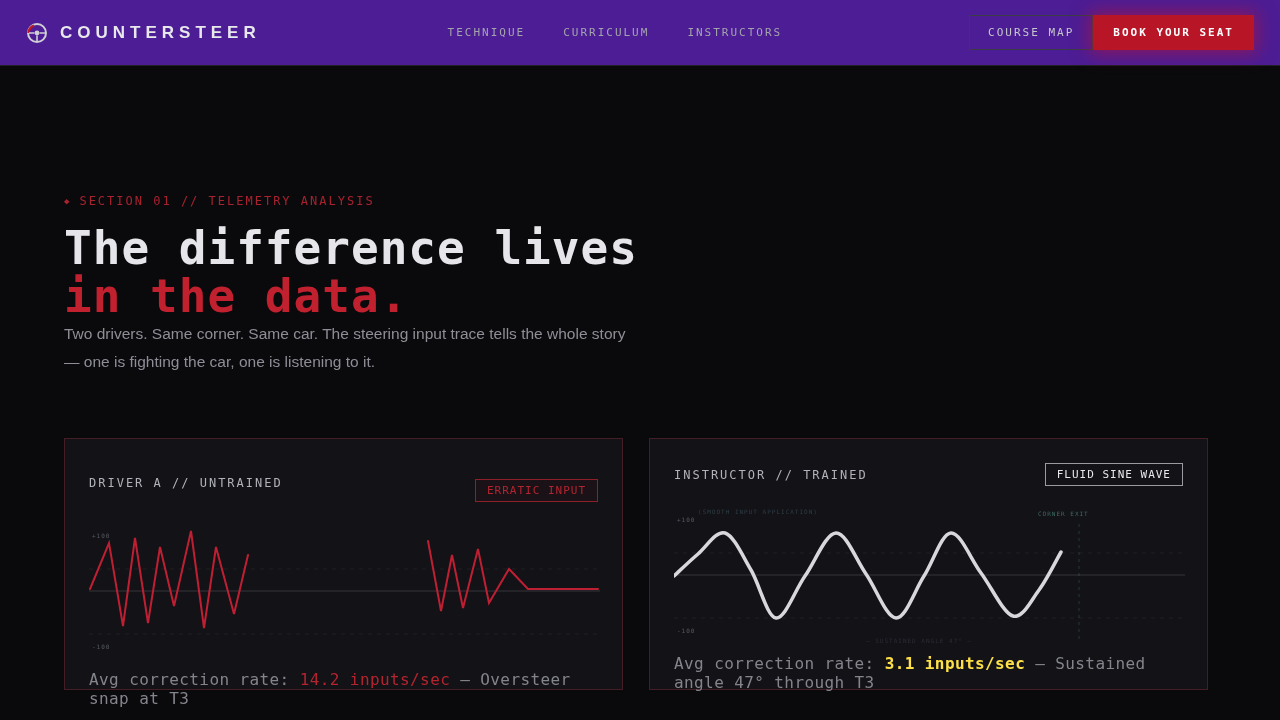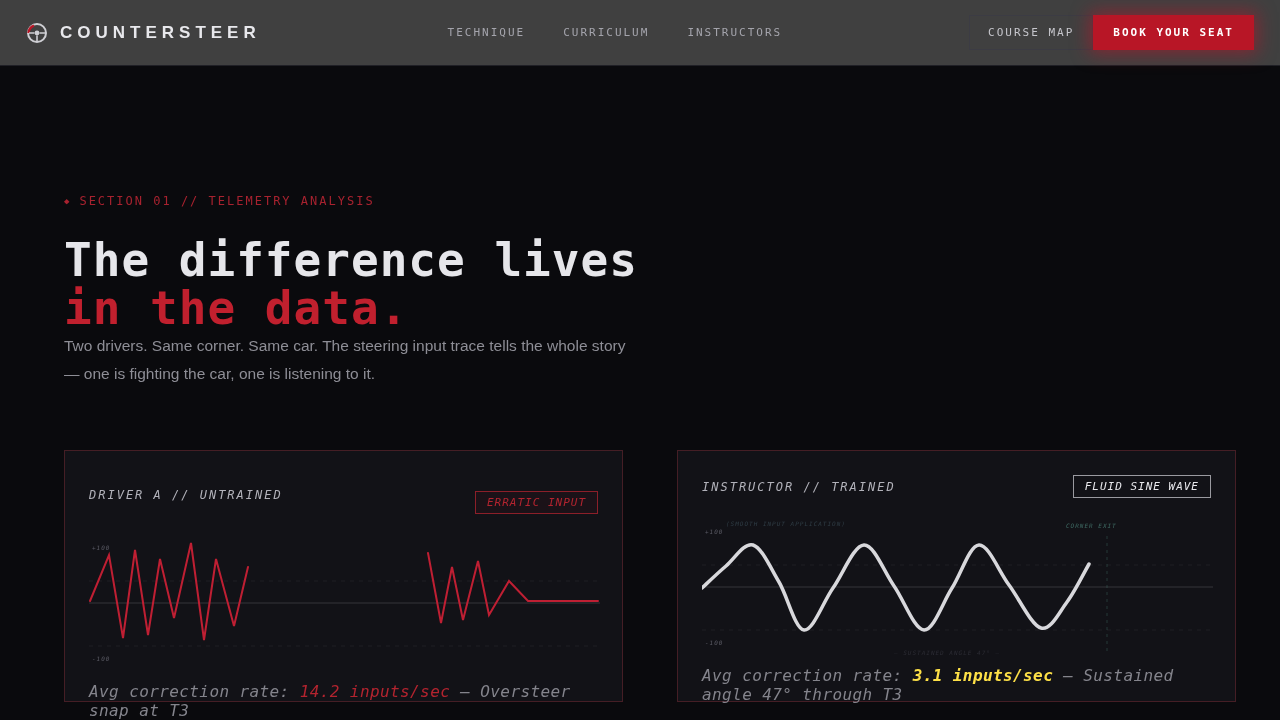--- a/index.html
+++ b/index.html
@@ -4,21 +4,21 @@
 <style>
   * { margin:0; padding:0; box-sizing:border-box; }
   html,body { width:1280px; height:720px; overflow:hidden; }
   body {
     background:#0a0a0d;
     font-family:"DejaVu Sans Mono", monospace;
     color:#e4e4e8;
   }
   
   .nav {
-    height:66px; background:#404040; border-bottom:1px solid #202026;
+    height:66px; background:#4c1d95; border-bottom:1px solid #202026;
     display:flex; align-items:center; padding:0 26px;
   }
   .logo { display:flex; align-items:center; gap:12px; }
   .logo-text {
     font-family:"Liberation Sans", sans-serif; font-weight:bold;
     font-size:17px; letter-spacing:5px; color:#e8e8ec;
   }
   .nav-links { display:flex; gap:38px; margin:0 auto; }
   .nav-link {
     font-size:11px; letter-spacing:2px; color:#a4a4ac; cursor:pointer;
@@ -34,30 +34,30 @@
     font-family:inherit; font-size:11px; letter-spacing:2px; font-weight:bold;
     padding:11px 20px; cursor:pointer;
     box-shadow:0 0 18px 3px rgba(193,18,40,0.55);
   }
   
   .hero { padding:128px 64px 0 64px; }
   .section-label {
     color:#a8222f; font-size:12px; letter-spacing:2px; display:flex; align-items:center; gap:8px;
   }
   .hero-title {
-    margin-top:28px; font-size:46px; font-weight:bold; letter-spacing:1px; line-height:48px;
+    margin-top:16px; font-size:46px; font-weight:bold; letter-spacing:1px; line-height:48px;
     color:#e6e6ea;
   }
   .hero-title .red { color:#c1202e; }
   .hero-desc {
     max-width:575px;
     font-family:"Liberation Sans", sans-serif; font-size:15.5px; line-height:28px; color:#8e8e96;
   }
   
-  .cards { display:flex; gap:54px; padding:62px 64px 0 64px;font-style:italic; }
+  .cards { display:flex; gap:26px; padding:62px 64px 0 64px; }
   .card {
     width:559px; height:252px; background:#121217;
     border:1px solid rgba(190,60,70,0.30); padding:24px;
     position:relative;
   }
   .card-head { display:flex; justify-content:space-between; align-items:center; }
   .card-title { font-size:12px; letter-spacing:2px; color:#b2b2ba; }
   .badge {
     font-size:11px; letter-spacing:1px; padding:4px 11px; border:1px solid;
   }

